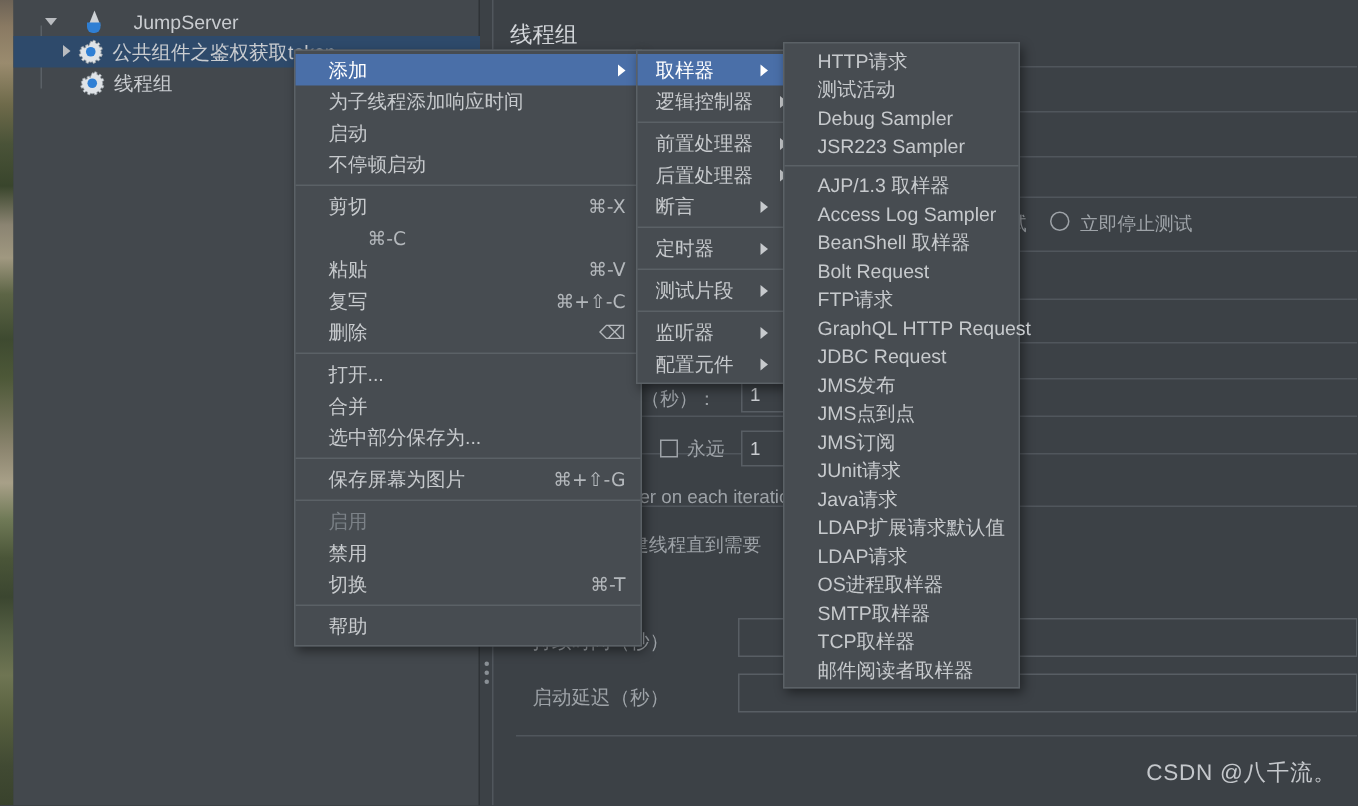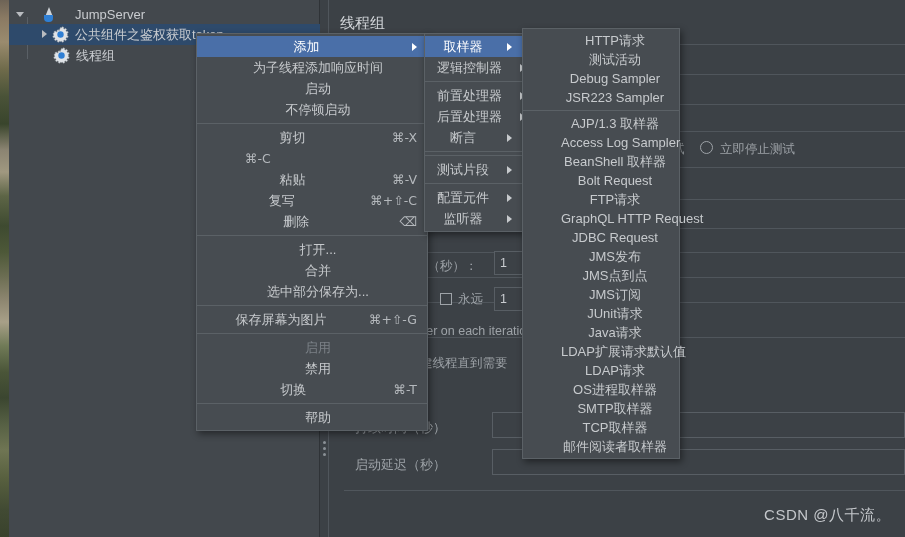--- a/index.html
+++ b/index.html
@@ -34,21 +34,21 @@
   .tree-panel {
     position: absolute; left: 9px; top: 0; width: 311px; height: 537px;
     background: #43484d;
     border-right: 1px solid #2f3337;
   }
   .tree-node {
     position: absolute; left: 0; height: 21px; width: 311px;
     display: flex; align-items: center;
     font-size: 13px; color: #c9ccd0; white-space: nowrap;
   }
-  .tree-node.n0 { top: 4px; padding-left: 6px; gap: 12px; }
+  .tree-node.n0 { top: 4px; padding-left: 20px; gap: 12px; }
   .tree-node.n1 { top: 24px; padding-left: 30px; background: #2e4a6b; }
   .tree-node.n2 { top: 45px; padding-left: 44px; }
 
   .tw {
     width: 13px; height: 13px; flex: 0 0 13px;
     display: inline-block; position: relative;
   }
   .tw.down::after {
     content: ""; position: absolute; left: 1px; top: 4px;
     border-left: 4.5px solid transparent; border-right: 4.5px solid transparent;
@@ -146,39 +146,39 @@
     position: relative;
     display: flex; align-items: center;
     height: 21px;
     padding: 0 10px 0 22px;
     font-size: 13px; color: #c7cacd;
     white-space: nowrap;
     cursor: default;
   }
   .mi.sel { background: #4a6fa8; color: #ffffff; }
   .mi.disabled { color: #7b8187; }
-  .mi .mlabel { flex: 1 1 auto; text-align: center; }
+  .mi .mlabel { flex: 1 1 auto; }
   .mi .accel {
     margin-left: 26px; color: #b4b8bc; font-size: 12.5px;
     font-family: "DejaVu Sans", sans-serif;
   }
   .mi .arrow {
     margin-left: 18px; width: 0; height: 0;
     border-top: 4px solid transparent; border-bottom: 4px solid transparent;
     border-left: 5px solid #c7cacd;
   }
   .mi.sel .arrow { border-left-color: #ffffff; }
   .msep { height: 1px; background: #5b6166; margin: 3px 0; }
 
   #menu-main { left: 196px; top: 33px; width: 232px; }
   #menu-add  { left: 424px; top: 33px; width: 99px; }
   #menu-sampler { left: 522px; top: 28px; width: 158px; }
 
   #menu-add .mi { padding-left: 12px; }
-  #menu-sampler .mi { height: 19px; margin-left: 16px; }
+  #menu-sampler .mi { height: 19px; }
 </style>
 </head>
 <body>
 
 <div id="root">
 
   <div class="wallpaper"></div>
 
   <div class="tree-panel">
     <div class="tree-vline"></div>
@@ -341,34 +341,38 @@
       </div>
       <div class="mi">
         <span class="mlabel">后置处理器</span>
         <span class="arrow"></span>
       </div>
       <div class="mi">
         <span class="mlabel">断言</span>
         <span class="arrow"></span>
       </div>
       <div class="msep"></div>
+      <div class="mi">
+        <span class="mlabel">定时器</span>
+        <span class="arrow"></span>
+      </div>
       <div class="msep"></div>
       <div class="mi">
         <span class="mlabel">测试片段</span>
         <span class="arrow"></span>
       </div>
       <div class="msep"></div>
       <div class="mi">
+        <span class="mlabel">监听器</span>
+        <span class="arrow"></span>
+      </div>
+      <div class="mi">
         <span class="mlabel">配置元件</span>
         <span class="arrow"></span>
       </div>
-      <div class="mi">
-        <span class="mlabel">监听器</span>
-        <span class="arrow"></span>
-      </div>
     </div>
   <div class="menu" id="menu-sampler">
       <div class="mi">
         <span class="mlabel">HTTP请求</span>
       </div>
       <div class="mi">
         <span class="mlabel">测试活动</span>
       </div>
       <div class="mi">
         <span class="mlabel">Debug Sampler</span>

